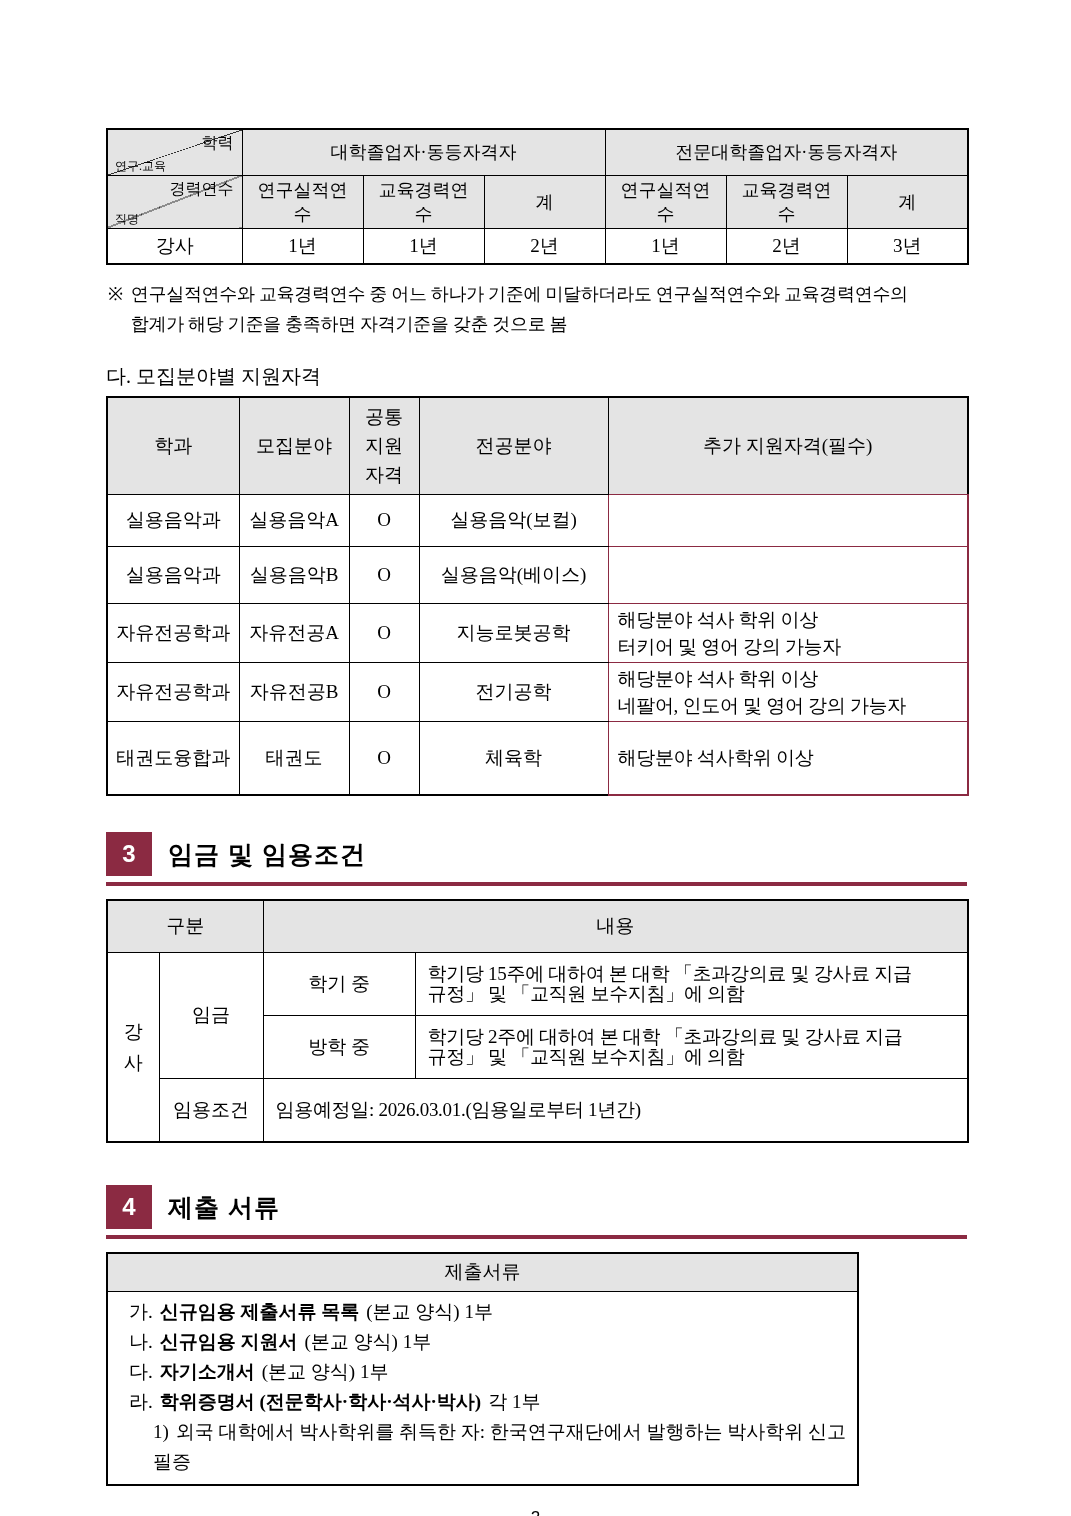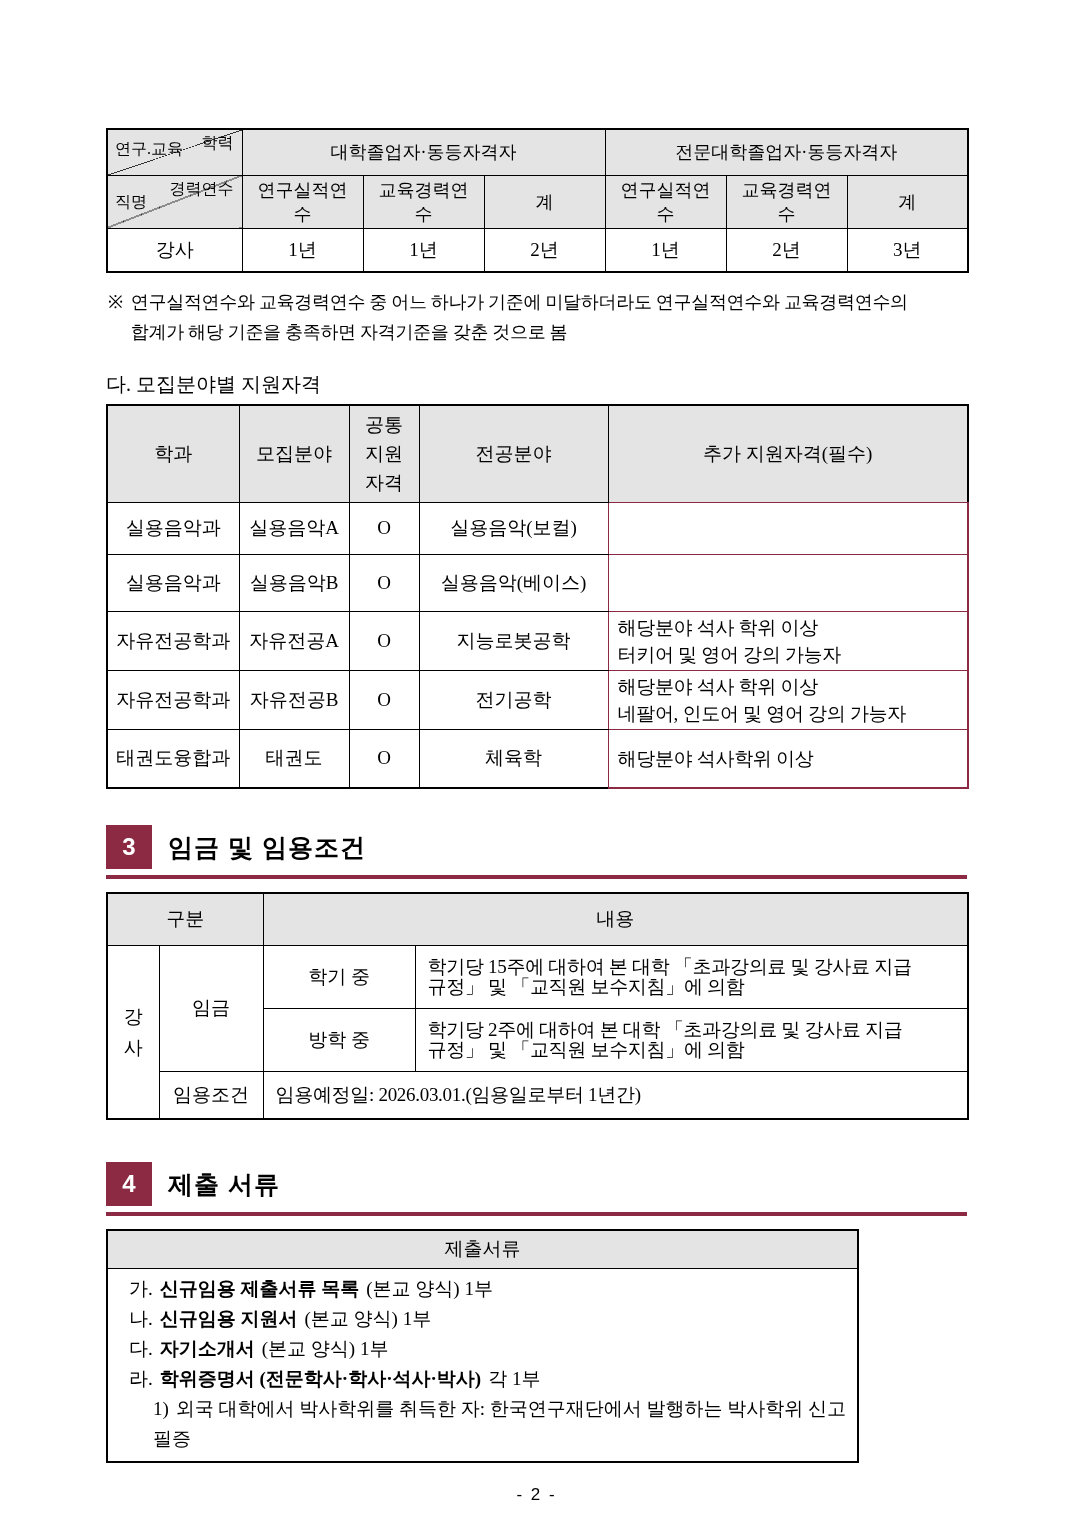--- a/index.html
+++ b/index.html
@@ -12,64 +12,64 @@
   }
   table { border-collapse:collapse; table-layout:fixed; width:753px; border:2px solid #000; }
   th, td { border:1px solid #000; padding:2px 8px; font-weight:normal; text-align:center; vertical-align:middle; box-sizing:border-box; }
   .hdr { background:#E4E4E4; }
   .pre { white-space:pre-line; }
 
   
   #t1 col.c0 { width:135px; } #t1 col.cn { width:121px; }
   #t1 tr:nth-child(1) { height:46px; }
   #t1 tr:nth-child(2) { height:46px; }
-  #t1 tr:nth-child(3) { height:44px; }
+  #t1 tr:nth-child(3) { height:36px; }
   #t1 th { font-size:18px; }
   .diag { position:relative; padding:0; background-color:#E4E4E4;
     background-image:linear-gradient(to bottom right, transparent 49.5%, #333 49.5%, #333 50.5%, transparent 50.5%); }
   .diag .d-top { position:absolute; top:3px; right:8px; font-size:16px; }
-  .diag .d-bottom { position:absolute; bottom:15px; left:7px; font-size:16px; }
+  .diag .d-bottom { position:absolute; bottom:0; left:7px; font-size:12px; }
 
   
   .note { display:flex; margin:14px 0 0 2px; line-height:30px; letter-spacing:-0.3px; font-size:18px; }
   .note .marker { margin-right:8px; }
 
   
   .field-title { margin:24px 0 6px 0; font-weight:normal; font-size:20px; }
 
   
   #t2 col.c0 { width:132px; } #t2 col.c1 { width:110px; } #t2 col.c2 { width:70px; }
   #t2 col.c3 { width:189px; } #t2 col.c4 { width:360px; }
   #t2 thead tr { height:97px; }
   #t2 tbody tr:nth-child(1) { height:52px; }
   #t2 tbody tr:nth-child(2) { height:57px; }
   #t2 tbody tr:nth-child(3) { height:54px; }
   #t2 tbody tr:nth-child(4) { height:56px; }
-  #t2 tbody tr:nth-child(5) { height:59px; }
+  #t2 tbody tr:nth-child(5) { height:74px; }
   #t2 th.com { line-height:29px; }
   #t2 td.mc3 { border-right-color:#8B2A42; }
   #t2 td.mc4 { border:1px solid #8B2A42; border-right:2px solid #8B2A42; text-align:left; padding:2px 4px 2px 9px; line-height:27px; letter-spacing:-0.3px; }
   #t2 th.mh4 { border-bottom-color:#8B2A42; }
   #t2 tbody tr:last-child td.mc4 { border-bottom:2px solid #8B2A42; }
 
   
   .section-heading { display:flex; align-items:center; border-bottom:4px solid #8B2A42; padding-bottom:6px; width:861px; }
   .sh3 { margin-top:36px; } .sh4 { margin-top:42px; }
   .section-num { width:46px; height:44px; background:#8B2A42; color:#fff; display:flex; align-items:center; justify-content:center;
     font-size:24px; font-weight:bold; font-family:"Liberation Sans","DejaVu Sans",sans-serif; }
   .section-title { margin-left:16px; font-size:25px; font-weight:bold; letter-spacing:1px;
     font-family:"Liberation Sans","DejaVu Sans",sans-serif; }
 
   
   #t3 { margin-top:13px; }
   #t3 col.c0 { width:52px; } #t3 col.c1 { width:104px; } #t3 col.c2 { width:152px; } #t3 col.c3 { width:553px; }
   #t3 thead tr { height:52px; }
   #t3 tbody tr:nth-child(1) { height:63px; }
   #t3 tbody tr:nth-child(2) { height:63px; }
-  #t3 tbody tr:nth-child(3) { height:48px; }
+  #t3 tbody tr:nth-child(3) { height:64px; }
   #t3 td.content { text-align:left; padding:2px 6px 2px 12px; line-height:20px; letter-spacing:-0.3px; }
   #t3 td.vert { line-height:31px; }
 
   
   #t4 { margin-top:13px; }
   #t4 thead tr { height:38px; }
   #t4 td.listcell { text-align:left; padding:5px 10px 7px 21px; }
   .doc-item { line-height:30px; }
   .doc-item .prefix { margin-right:7px; }
   .doc-item .bold { font-weight:bold; margin-right:7px; }

